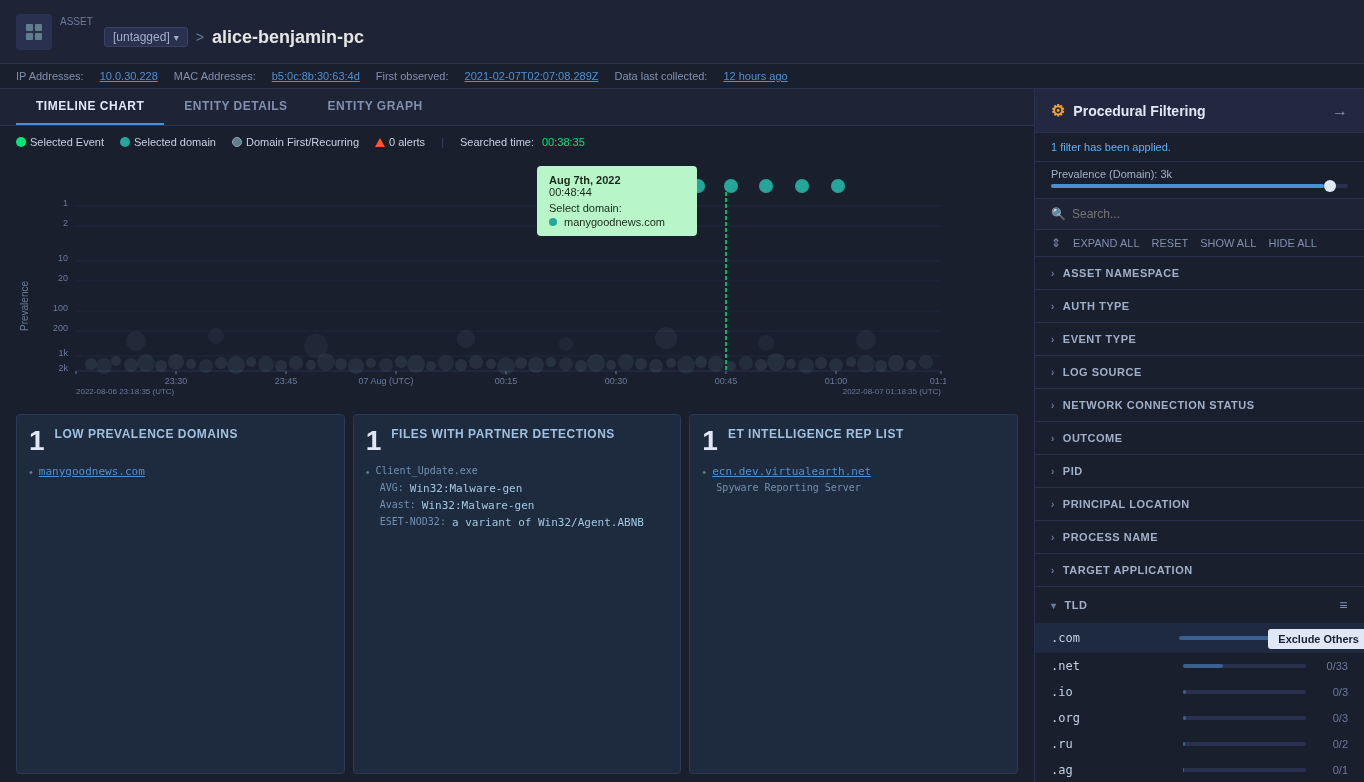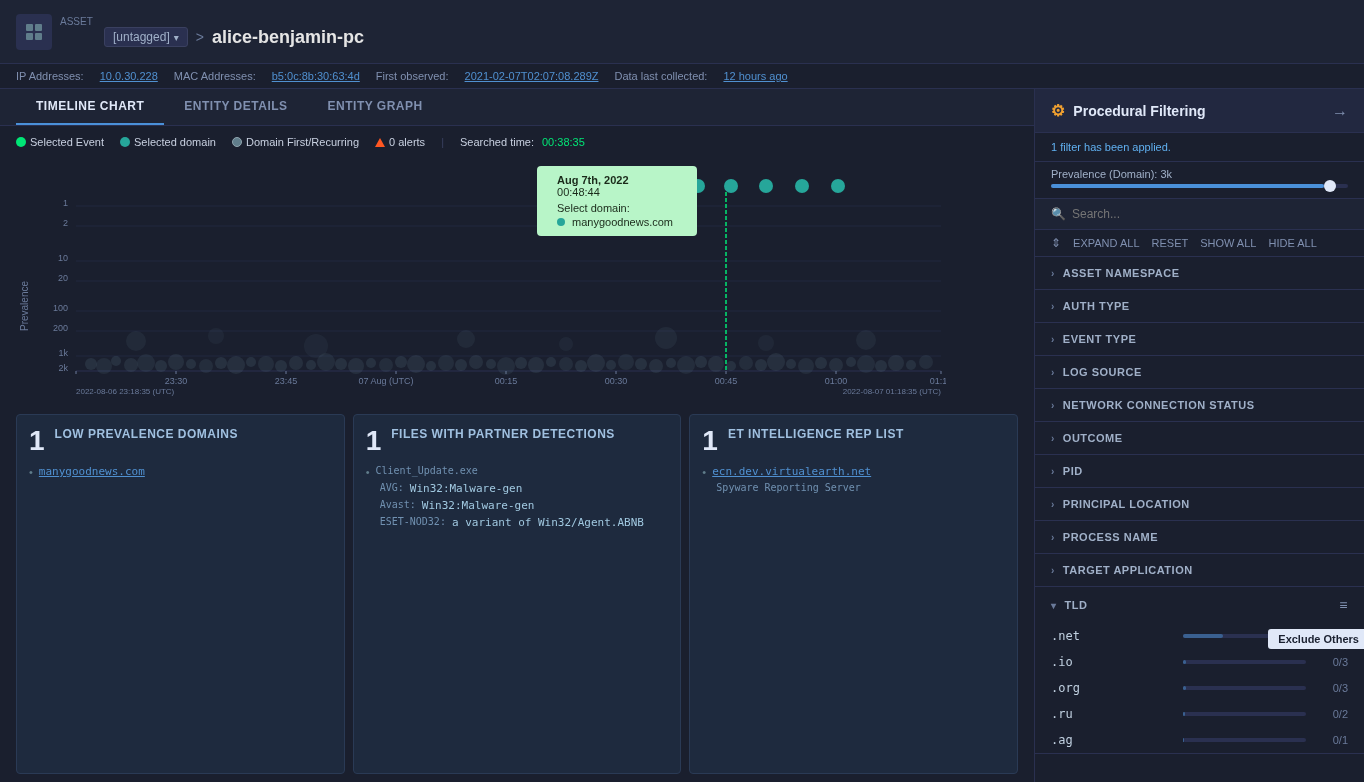--- a/index.html
+++ b/index.html
@@ -148,21 +148,21 @@
     }
     .legend-divider { color: #3a4060; }
     
     
     .chart-tooltip {
       position: absolute;
       top: 10px;
       left: 52%;
       background: #b8f5c8;
       color: #1a2a1a;
-      padding: 8px 20px;
+      padding: 8px 12px;
       border-radius: 4px;
       font-size: 11px;
       z-index: 10;
       min-width: 160px;
     }
     .tooltip-dot {
       display: inline-block;
       width: 8px;
       height: 8px;
       background: #26a69a;
@@ -792,20 +792,31 @@
     <div class="tld-section">
       <div class="tld-header">
         <div class="tld-header-left">
           <span class="expand-icon">▾</span>
           <span>TLD</span>
         </div>
         <span style="color:#8090b0;font-size:14px;">≡</span>
       </div>
 
       <div id="tld-items-container" style="position:relative;">
+          <div class="tld-item highlighted">
+      <span class="tld-name">.com</span>
+      <div class="tld-bar-container">
+        <div class="tld-bar-fill" style="width:100%;"></div>
+      </div>
+      <div class="tld-controls">
+        <span class="tld-plus">+</span>
+        <span class="tld-minus">−</span>
+        <span class="tld-circle-x">✕</span>
+      </div>
+    </div>
           <div class="tld-item">
       <span class="tld-name">.net</span>
       <div class="tld-bar-container">
         <div class="tld-bar-fill" style="width:33%;"></div>
       </div>
       <span class="tld-count">0/33</span>
     </div>
           <div class="tld-item">
       <span class="tld-name">.io</span>
       <div class="tld-bar-container">

